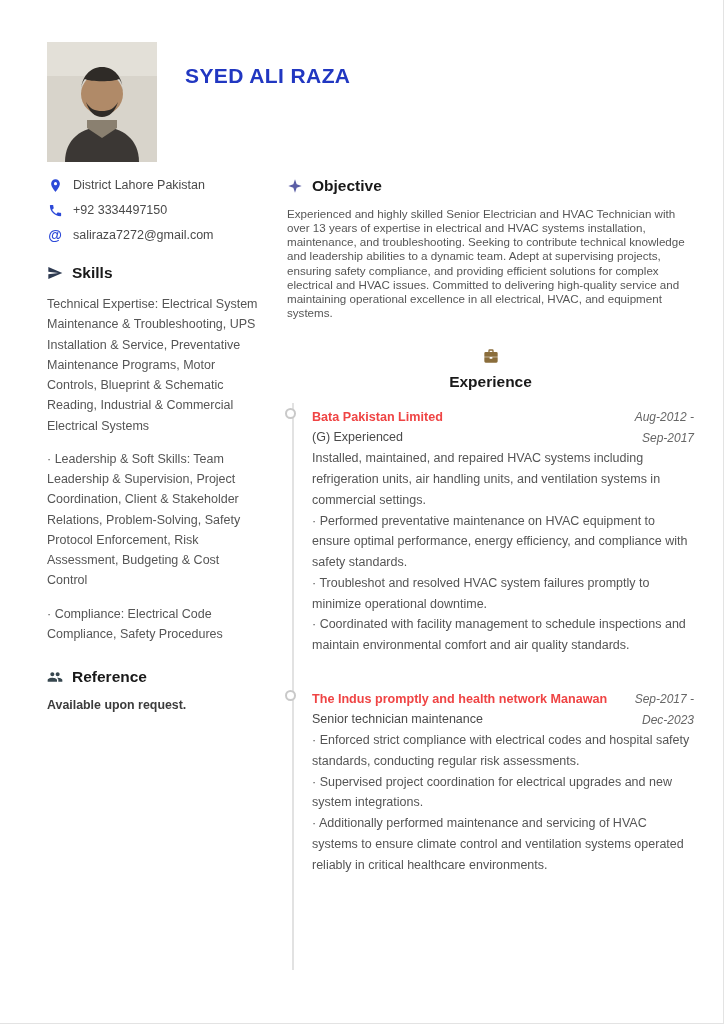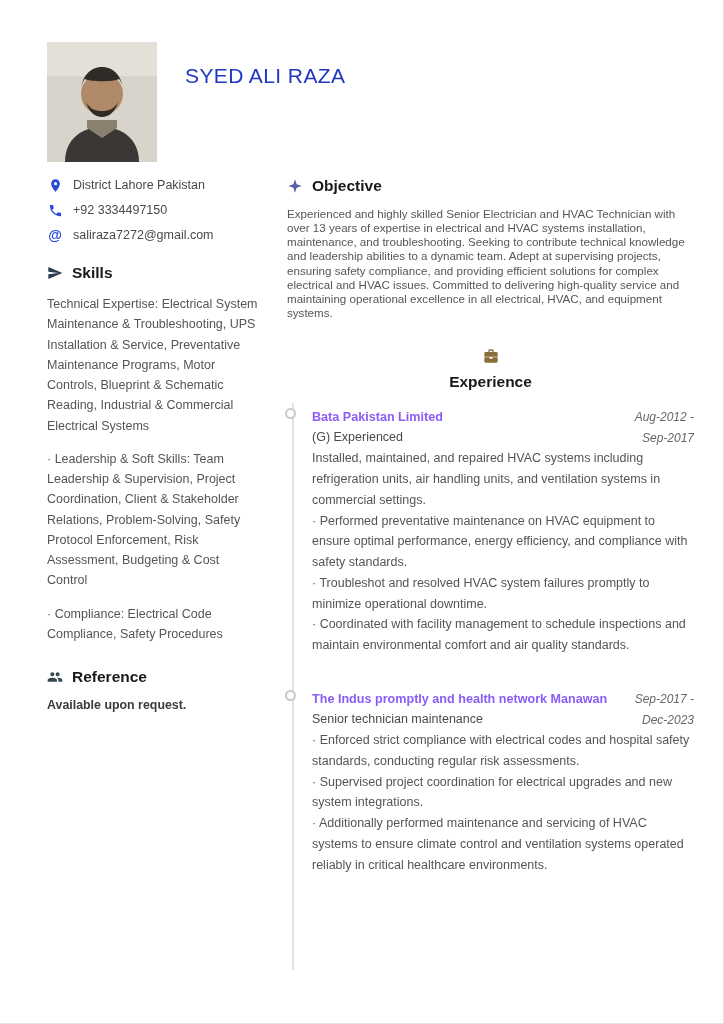--- a/index.html
+++ b/index.html
@@ -3,21 +3,21 @@
 <meta charset="utf-8">
 <style>
   * { margin:0; padding:0; box-sizing:border-box; }
   html,body { background:#fff; }
   body { font-family:"Liberation Sans", sans-serif; color:#555; }
   .page { width:724px; min-height:1024px; background:#fff; padding:42px 29px 30px 47px; border-right:1px solid #e3e3e3; border-bottom:1px solid #e3e3e3; }
 
   .header { display:flex; align-items:flex-start; margin-bottom:15px; }
   .photo { width:110px; height:120px; flex:0 0 auto; overflow:hidden; background:#d8d4cb; }
   .photo svg { display:block; }
-  .name { margin-left:28px; margin-top:22px; font-size:21px; font-weight:normal; color:#2137c1; letter-spacing:.4px; }
+  .name { margin-left:28px; margin-top:22px; font-size:21px; font-weight:bold; color:#2137c1; letter-spacing:.4px; }
 
   .columns { display:flex; gap:29px; }
   .left { flex:0 0 211px; width:211px; }
   .right { flex:1; min-width:0; }
 
   .contact-row { display:flex; align-items:center; gap:10px; margin-bottom:9px; color:#4a4a4a; font-size:12.5px; }
   .cicon { width:16px; height:16px; color:#2c49d8; display:inline-flex; align-items:center; justify-content:center; flex:0 0 auto; }
   .cicon svg { width:15px; height:15px; fill:currentColor; }
   .cicon.at { font-weight:bold; font-size:14px; }
 
@@ -31,21 +31,21 @@
   .skills p { font-size:12.5px; line-height:1.62; color:#555; margin-bottom:13px; }
   .reference p { font-size:12.4px; color:#3c3c3c; font-weight:bold; }
 
   .objective-text { font-size:11.6px; line-height:1.22; color:#565656; margin-bottom:14px; }
 
   .timeline { position:relative; border-left:2px solid #e2e2e2; padding:4px 0 95px 18px; margin-left:5px; margin-top:4px; }
   .job { position:relative; margin-bottom:33px; }
   .job:last-child { margin-bottom:0; }
   .dot { position:absolute; left:-27px; top:1px; width:11px; height:11px; border:2px solid #c9c9c9; border-radius:50%; background:#fff; }
   .job-head { display:flex; justify-content:space-between; gap:10px; }
-  .company { font-size:12.6px; font-weight:bold; color:#8b5cf6; line-height:1.6; }
+  .company { font-size:12.6px; font-weight:bold; color:#ef4444; line-height:1.6; }
   .role { font-size:12.5px; color:#4a4a4a; line-height:1.6; }
   .dates { font-size:12px; color:#666; font-style:italic; text-align:right; max-width:72px; line-height:1.72; flex:0 0 auto; }
   .bullets p { font-size:12.5px; line-height:1.66; color:#555; }
 </style>
 </head>
 <body>
 
 <div class="page">
 
   <header class="header">

